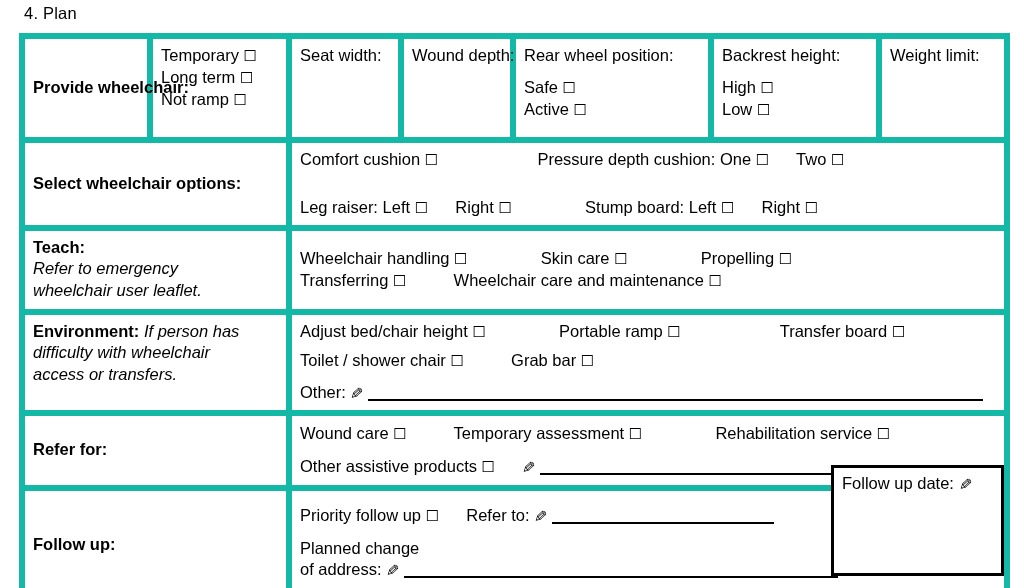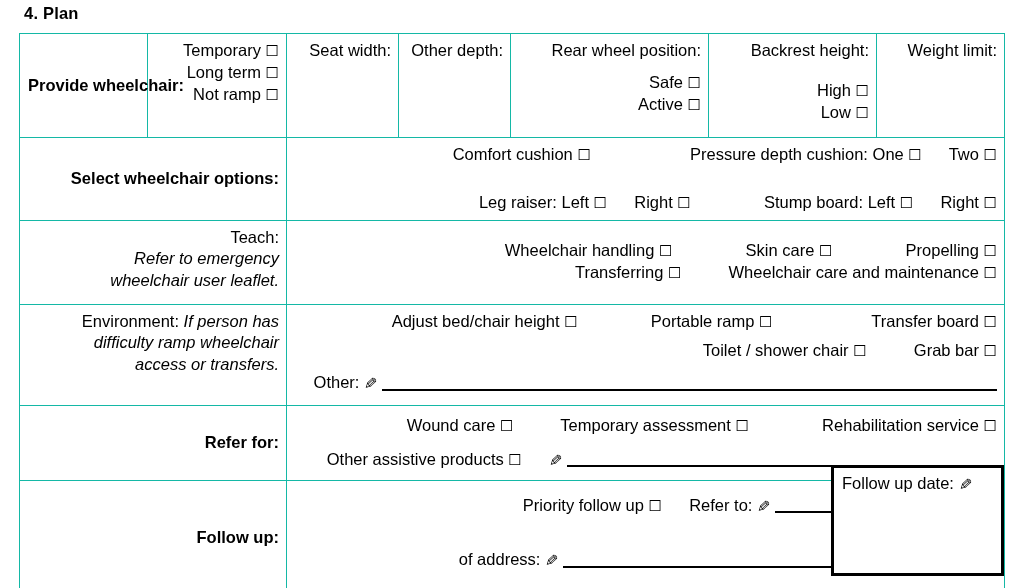--- a/index.html
+++ b/index.html
@@ -14,50 +14,49 @@
     color: #000000;
     position: relative;
     overflow: hidden;
   }
 
   #page-title {
     position: absolute;
     left: 24px;
     top: 4px;
     font-size: 16.5px;
-    font-weight: bold;
+    font-weight: normal;
     letter-spacing: 0.2px;
   }
 
   #plan-table {
     position: absolute;
     left: 19px;
     top: 33px;
     width: 985px;
     border-collapse: collapse;
     table-layout: fixed;
   }
   #plan-table td {
-    border: 1px solid #14b8a6;
+    border: 6px solid #14b8a6;
     vertical-align: top;
     padding: 0;
     font-size: 16.5px;
     line-height: 1.0;
-    text-align: right;
   }
 
   .cell-pad {
     padding: 6px 7px 6px 8px;
     position: relative;
     box-sizing: border-box;
     height: 100%;
   }
 
   .lbl-bold {
-    font-weight: normal;
+    font-weight: bold;
   }
   .lbl-ital {
     font-style: italic;
   }
 
   
   .rowlabel {
     font-weight: bold;
     font-size: 16.5px;
   }
@@ -157,40 +156,40 @@
         </div>
       </div>
     </td>
     <td>
       <div class="cell-pad">
         <div class="line">Seat width:</div>
       </div>
     </td>
     <td>
       <div class="cell-pad">
-        <div class="line">Other depth:</div>
+        <div class="line">Wound depth:</div>
       </div>
     </td>
     <td>
       <div class="cell-pad">
         <div class="line">Rear wheel position:</div>
         <div class="line" style="margin-top:10px">
           <span>Safe</span>
           <span class="chk">☐</span>
         </div>
         <div class="line">
           <span>Active</span>
           <span class="chk">☐</span>
         </div>
       </div>
     </td>
     <td>
       <div class="cell-pad">
         <div class="line">Backrest height:</div>
-        <div class="line" style="margin-top:18px">
+        <div class="line" style="margin-top:10px">
           <span>High</span>
           <span class="chk">☐</span>
         </div>
         <div class="line">
           <span>Low</span>
           <span class="chk">☐</span>
         </div>
       </div>
     </td>
     <td>
@@ -293,21 +292,21 @@
     </td>
   </tr>
 
   <tr style="height:101px">
     <td colspan="2">
       <div class="cell-pad">
         <div class="line">
           <span class="lbl-bold">Environment:</span>
           <span class="lbl-ital">If person has</span>
         </div>
-        <div class="line lbl-ital">difficulty ramp wheelchair</div>
+        <div class="line lbl-ital">difficulty with wheelchair</div>
         <div class="line lbl-ital">access or transfers.</div>
       </div>
     </td>
     <td colspan="5">
       <div class="cell-pad">
         <div class="line">
           <span>
             <span>Adjust bed/chair height</span>
             <span class="chk">☐</span>
           </span>

